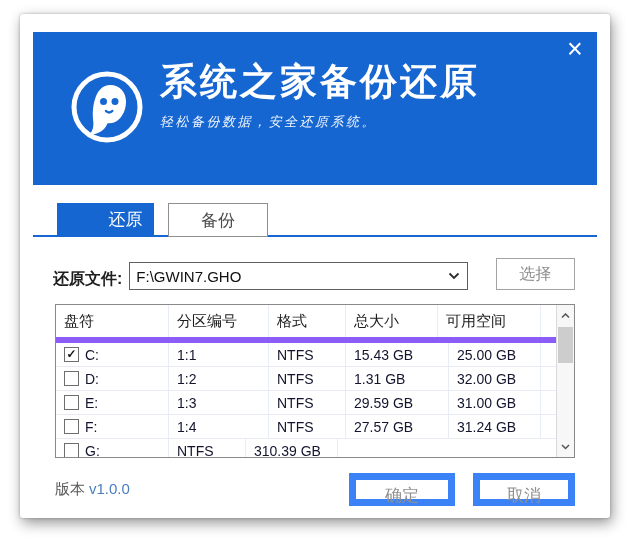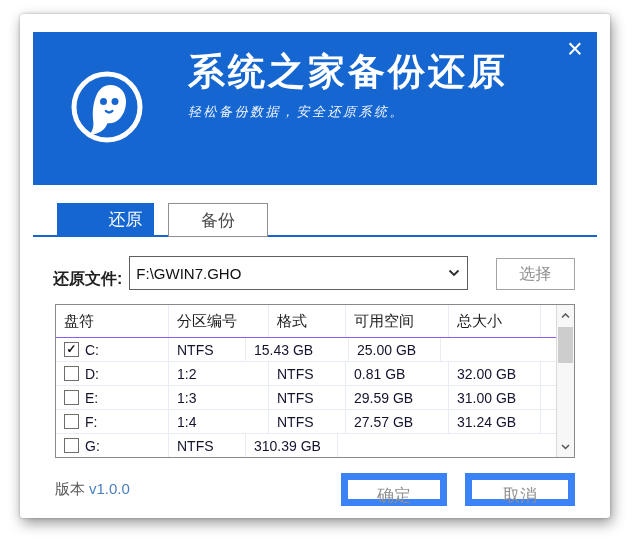--- a/index.html
+++ b/index.html
@@ -4,51 +4,51 @@
 <style>
   html,body{margin:0;padding:0;background:#ffffff;font-family:"Liberation Sans",sans-serif;}
   .stage{position:relative;width:640px;height:545px;overflow:hidden;background:#ffffff;}
   .frame{position:absolute;left:20px;top:14px;width:590px;height:504px;background:#ffffff;
          border-radius:3px;box-shadow:2px 5px 14px rgba(0,0,0,0.42),0 0 3px rgba(0,0,0,0.25);}
   .win{position:absolute;left:13px;top:18px;right:13px;bottom:18px;background:#ffffff;}
 
   
   .banner{position:relative;height:153px;background:#1666d2;}
   .logo{position:absolute;left:37px;top:38px;width:74px;height:74px;}
-  .titles{position:absolute;left:127px;top:18px;color:#fff;margin-left:28px;}
+  .titles{position:absolute;left:127px;top:28px;color:#fff;}
   .title{font-size:37px;font-weight:700;letter-spacing:3px;line-height:44px;}
   .subtitle{margin-top:9px;font-size:13px;font-style:italic;letter-spacing:2.5px;color:#f2f7ff;}
   .close{position:absolute;top:4px;right:8px;width:28px;height:28px;color:#fff;font-size:27px;
          line-height:26px;text-align:center;font-weight:400;cursor:pointer;}
 
   
   .tabsrow{position:relative;margin-top:18px;height:34px;}
   .tabsrow .underline{position:absolute;left:0;right:0;bottom:0;height:2px;background:#1666d2;}
   .tab{position:absolute;bottom:0;height:34px;line-height:34px;text-align:center;font-size:17px;
        box-sizing:border-box;cursor:pointer;}
   .tab.active{left:24px;width:97px;background:#1666d2;color:#ffffff;padding-left:40px;}
   .tab.inactive{left:135px;width:100px;background:#ffffff;border:1px solid #8f8f8f;color:#4a4a4a;}
 
   
   .formrow{display:flex;align-items:flex-end;margin:21px 22px 0 20px;height:32px;}
   .formlabel{font-size:16px;color:#1f1f1f;font-weight:700;white-space:nowrap;}
-  .combo{display:flex;align-items:center;margin-left:7px;width:350px;height:34px;
+  .combo{display:flex;align-items:center;margin-left:7px;width:350px;height:28px;
          border:1px solid #5f5f5f;box-sizing:border-box;background:#fff;cursor:text;}
   .combo input{flex:1;border:none;outline:none;font-size:15px;color:#101010;
                font-family:"Liberation Sans",sans-serif;padding:0 4px 0 6px;background:transparent;}
   .combo .dropbtn{width:26px;height:100%;display:flex;align-items:center;justify-content:center;cursor:pointer;}
   .selectbtn{margin-left:28px;width:82px;height:32px;line-height:30px;text-align:center;
              border:1px solid #a3a3a3;box-sizing:border-box;color:#8f8f8f;font-size:16px;
              background:#fff;cursor:pointer;}
 
   
   .tablewrap{position:relative;margin:14px 22px 0 22px;height:152px;border:1px solid #898989;
              box-sizing:content-box;background:#fff;}
   .grid{position:absolute;left:0;top:0;right:17px;bottom:0;overflow:hidden;}
-  .thead{display:flex;height:32px;align-items:center;border-bottom:1px solid #8b5cf6;
+  .thead{display:flex;height:32px;align-items:center;border-bottom:6px solid #8b5cf6;
          font-size:15px;color:#1c1c1c;}
   .trow{display:flex;height:23px;align-items:center;border-bottom:1px solid #e9ebf3;
         font-size:14px;color:#14142e;cursor:pointer;}
   .cell{box-sizing:border-box;padding-left:8px;border-right:1px solid #e7ecf6;height:100%;
         display:flex;align-items:center;overflow:hidden;white-space:nowrap;}
   .c1{width:113px;}.c2{width:100px;}.c3{width:77px;}.c4{width:103px;}.c5{width:92px;}
   .cfill{flex:1;border-right:none;}
   .cb{width:13px;height:13px;border:1px solid #6e6e6e;background:#fff;margin-right:6px;
       flex:0 0 auto;font-size:12px;line-height:12px;text-align:center;color:#111;
       font-weight:700;cursor:pointer;}
@@ -60,21 +60,21 @@
   .sarrow.down{bottom:1px;}
   .sthumb{position:absolute;top:22px;left:1px;right:1px;height:36px;background:#cdcdcd;cursor:grab;}
 
   
   .footer{display:flex;align-items:center;margin:15px 22px 0 22px;height:33px;justify-content:space-between;}
   .version{font-size:15px;color:#5a5a5a;}
   .version .vnum{color:#4a7ec0;margin-left:4px;}
   .spacer{flex:1;}
   .btn{width:106px;height:33px;line-height:31px;text-align:center;border:7px solid #3b82f6;
        box-sizing:border-box;color:#8f8f8f;font-size:17px;background:#fff;cursor:pointer;}
-  .btn + .btn{margin-left:18px;width:110px;}
+  .btn + .btn{margin-left:18px;width:102px;}
 </style>
 </head>
 <body>
 
 <div class="stage">
   <div class="frame">
     <div class="win">
 
       <div class="banner">
         <div class="logo">
@@ -111,43 +111,44 @@
         </div>
         <div class="selectbtn">选择</div>
       </div>
 
       <div class="tablewrap">
         <div class="grid">
           <div class="thead">
             <div class="cell c1">盘符</div>
             <div class="cell c2">分区编号</div>
             <div class="cell c3">格式</div>
+            <div class="cell c5">总大小</div>
             <div class="cell c4">可用空间</div>
-            <div class="cell c5">总大小</div>
             <div class="cell cfill"></div>
           </div>
 
           <div class="trow">
             <div class="cell c1">
                 <span class="cb">✓</span>
                 <span>C:</span>
               </div>
+            <div class="cell c2">1:1</div>
             <div class="cell c3">NTFS</div>
             <div class="cell c4">15.43 GB</div>
             <div class="cell c5">25.00 GB</div>
             <div class="cell cfill"></div>
           </div>
           <div class="trow">
             <div class="cell c1">
                 <span class="cb"></span>
                 <span>D:</span>
               </div>
             <div class="cell c2">1:2</div>
             <div class="cell c3">NTFS</div>
-            <div class="cell c4">0.81 GB</div>
+            <div class="cell c4">1.31 GB</div>
             <div class="cell c5">32.00 GB</div>
             <div class="cell cfill"></div>
           </div>
           <div class="trow">
             <div class="cell c1">
                 <span class="cb"></span>
                 <span>E:</span>
               </div>
             <div class="cell c2">1:3</div>
             <div class="cell c3">NTFS</div>

